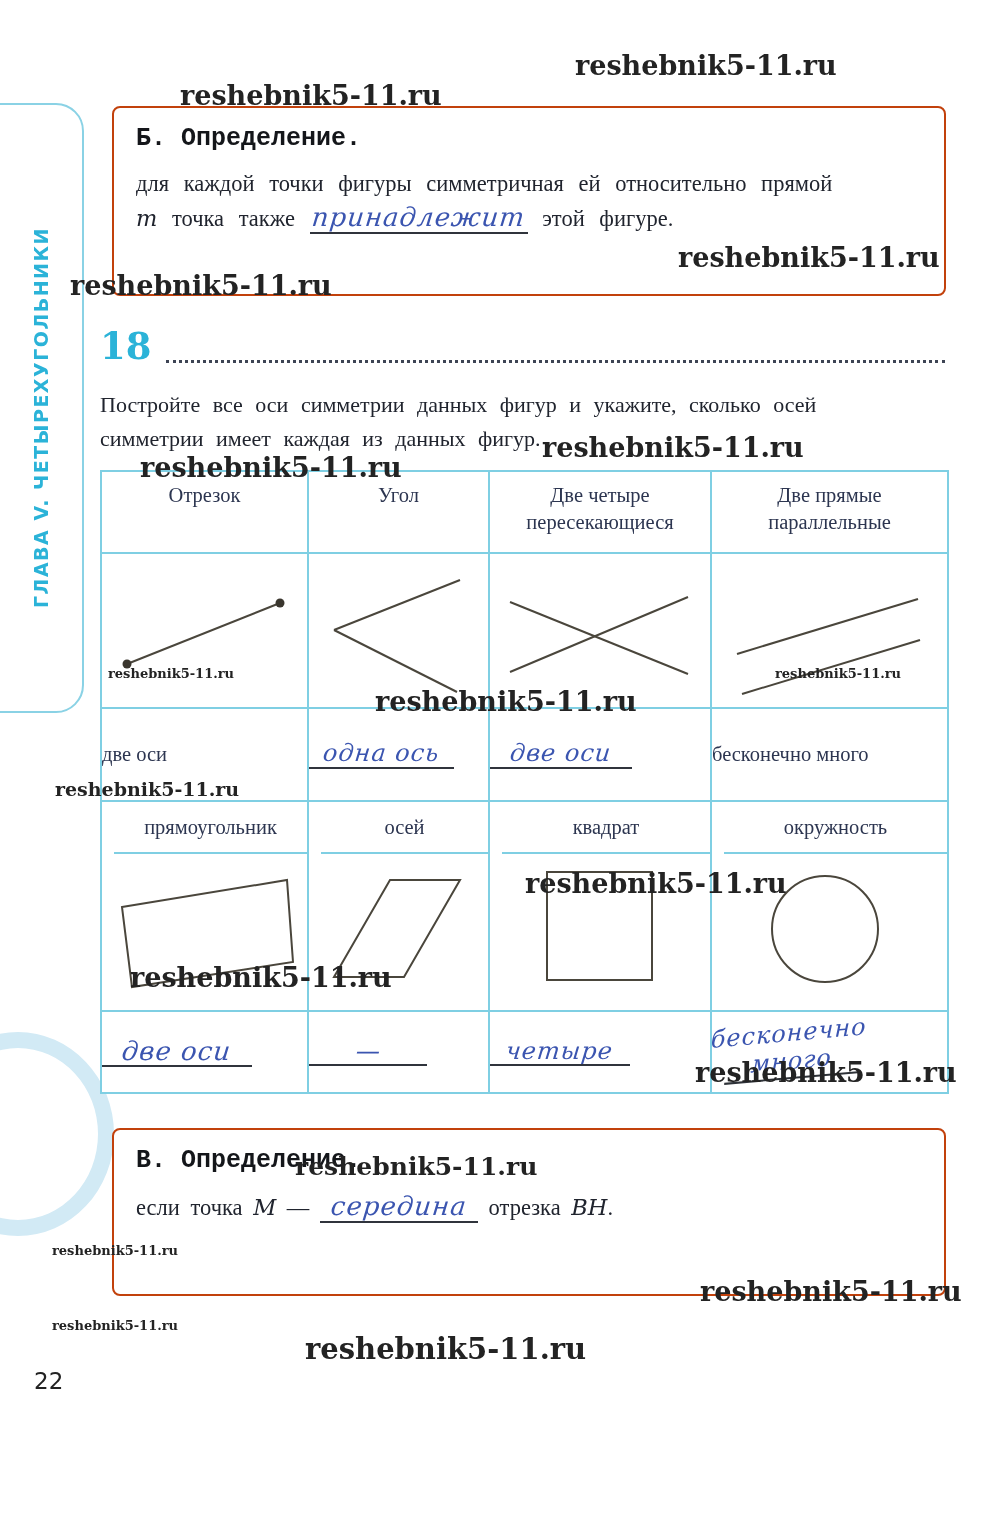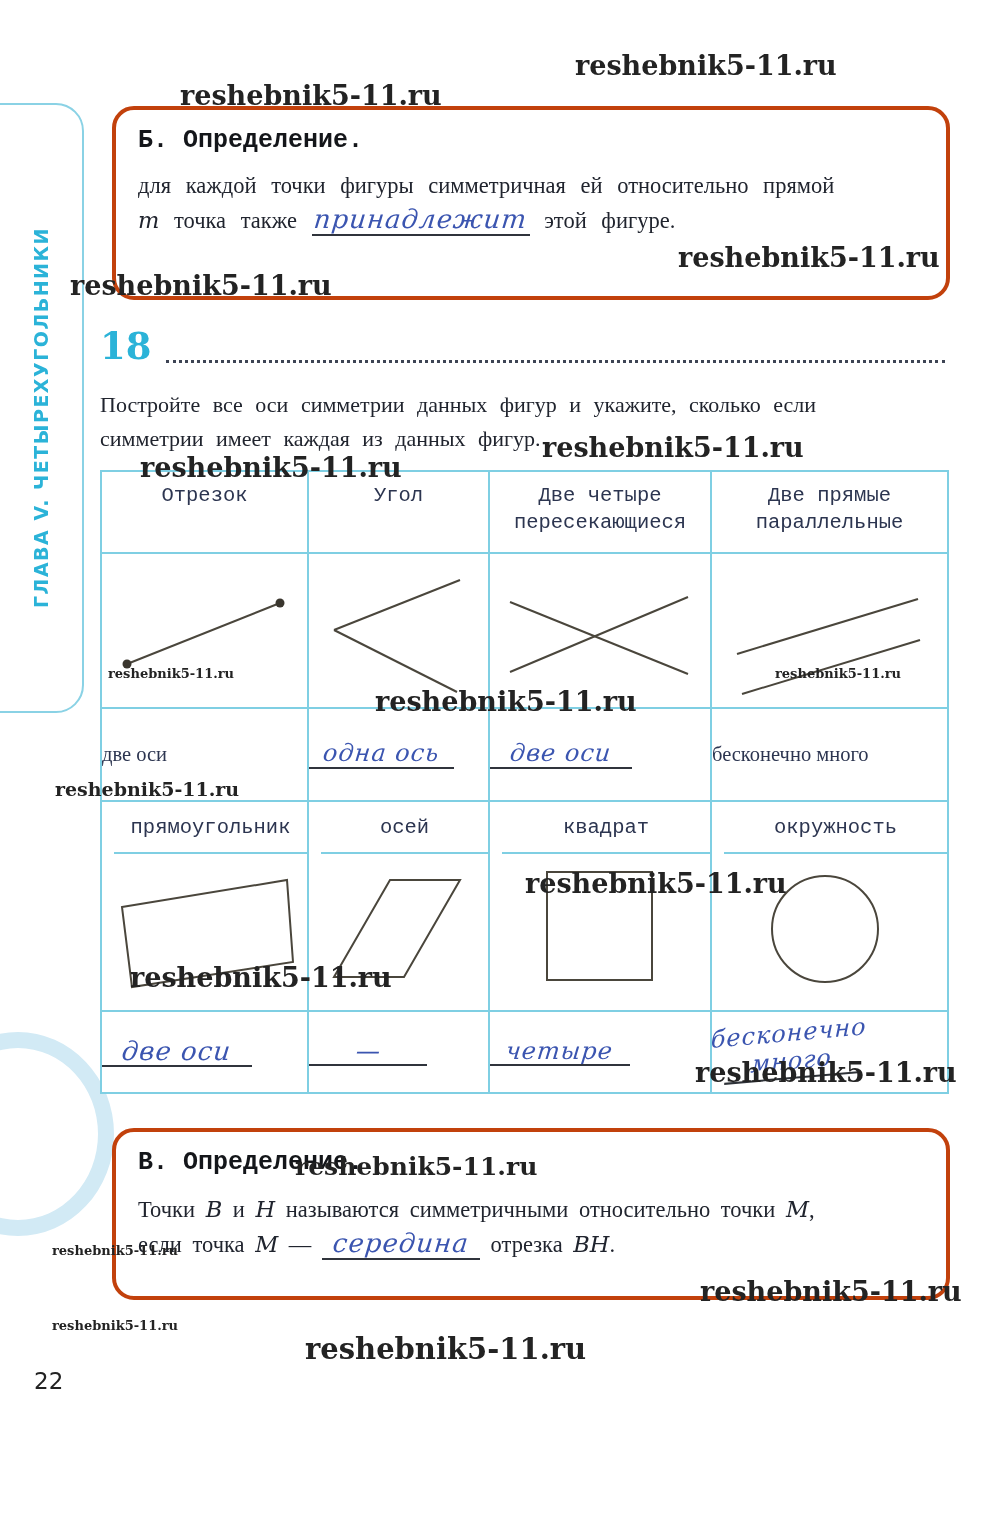--- a/index.html
+++ b/index.html
@@ -22,22 +22,22 @@
   .sidebar-text {
     position:absolute; left:30px; top:228px; height:380px;
     writing-mode:vertical-rl; transform:rotate(180deg);
     font-family:"DejaVu Sans", sans-serif; font-weight:700; font-size:19px;
     letter-spacing:1.5px; color:#2bb3d8; z-index:1; white-space:nowrap;
   }
   .corner-decor { position:absolute; left:-78px; top:1032px; width:160px; height:172px;
                   border:16px solid #d2eaf5; border-radius:50%; background:transparent; z-index:0; }
 
   
-  .defbox { position:absolute; left:112px; width:830px; border:4px solid #c2410c;
-            border-radius:22px; background:transparent; z-index:2; }
+  .defbox { position:absolute; left:112px; width:830px; border:2px solid #c2410c;
+            border-radius:8px; background:transparent; z-index:2; }
   #box-b { top:106px; height:186px; }
   #box-v { top:1128px; height:164px; }
   .def-title { position:absolute; left:22px; top:16px; font-family:"Liberation Mono", monospace;
                font-weight:700; font-size:25px; color:#14161a; }
   .def-body { position:absolute; left:22px; width:790px; font-size:22.5px; color:#20242e;
               line-height:35px; word-spacing:9px; }
   #box-b .def-body { top:58px; }
   #box-v .def-body { top:60px; word-spacing:5px; }
   .def-line { white-space:nowrap; }
 
@@ -62,21 +62,21 @@
   
   .sym-table { position:absolute; left:100px; top:470px; display:grid;
                grid-template-columns:207px 181px 222px 235px;
                grid-template-rows:82px 155px 93px 52px 158px 80px;
                border:2px solid #7fcfe3; z-index:1; background:#fff; }
   .cell { border-right:2px solid #7fcfe3; border-bottom:2px solid #7fcfe3;
           position:relative; display:flex; align-items:center; justify-content:flex-start; }
   .cell.lc { border-right:none; }
   .cell.lr { border-bottom:none; }
   .cell.th { font-size:20.5px; color:#2c3550; text-align:center; align-items:flex-start;
-             padding:10px 12px 0; line-height:27px; justify-content:center;font-family:Liberation Mono, monospace; }
+             padding:10px 12px 0; line-height:27px; justify-content:center; }
   .cell.th2 { align-items:center; padding-top:0;margin-left:12px; }
   .ans-text { font-size:20.5px; color:#2c3550; }
   .fig-svg { display:block; }
   .fig-stroke { stroke:#4a463c; stroke-width:2; fill:none; }
   .fig-dot { fill:#3a362e; }
 
   .circle-ans { display:flex; flex-direction:column; align-items:center;
                 transform:rotate(-5deg); margin-top:-6px; }
   .circle-ans .u2 { border-bottom:2px solid #2e3238; padding:0 26px 2px; }
 
@@ -127,21 +127,21 @@
         <span>этой фигуре.</span>
       </div>
     </div>
   </div>
 
   <div class="task-row">
     <span class="task-num">18</span>
     <span class="task-dots"></span>
   </div>
   <div class="task-text">
-    <div>Постройте все оси симметрии данных фигур и укажите, сколько если</div>
+    <div>Постройте все оси симметрии данных фигур и укажите, сколько осей</div>
     <div>симметрии имеет каждая из данных фигур.</div>
   </div>
 
   <div class="sym-table">
 
     <div class="cell th">Отрезок</div>
     <div class="cell th">Угол</div>
     <div class="cell th">Две четыре пересекающиеся</div>
     <div class="cell th lc">Две прямые параллельные</div>
 
@@ -227,23 +227,20 @@
     </div>
   </div>
 
   <div class="defbox" id="box-v">
     <div class="def-title">
       <span>В.</span>
       <span>Определение.</span>
     </div>
     <div class="def-body">
       <div class="def-line">
-        <span>Точки </span><span class="var">В</span><span> и </span><span class="var">Н</span><span> называются симметричными относительно точки </span><span class="var">М</span><span>,</span>
-      </div>
-      <div class="def-line">
         <span>если точка </span><span class="var">М</span><span> — </span><span class="blank" style="width:158px;"><span class="hw hw-26">середина</span></span><span> отрезка </span><span class="var">ВН</span><span>.</span>
       </div>
     </div>
   </div>
 
   <div class="page-num">22</div>
 
 </div>
 
 </body></html>

